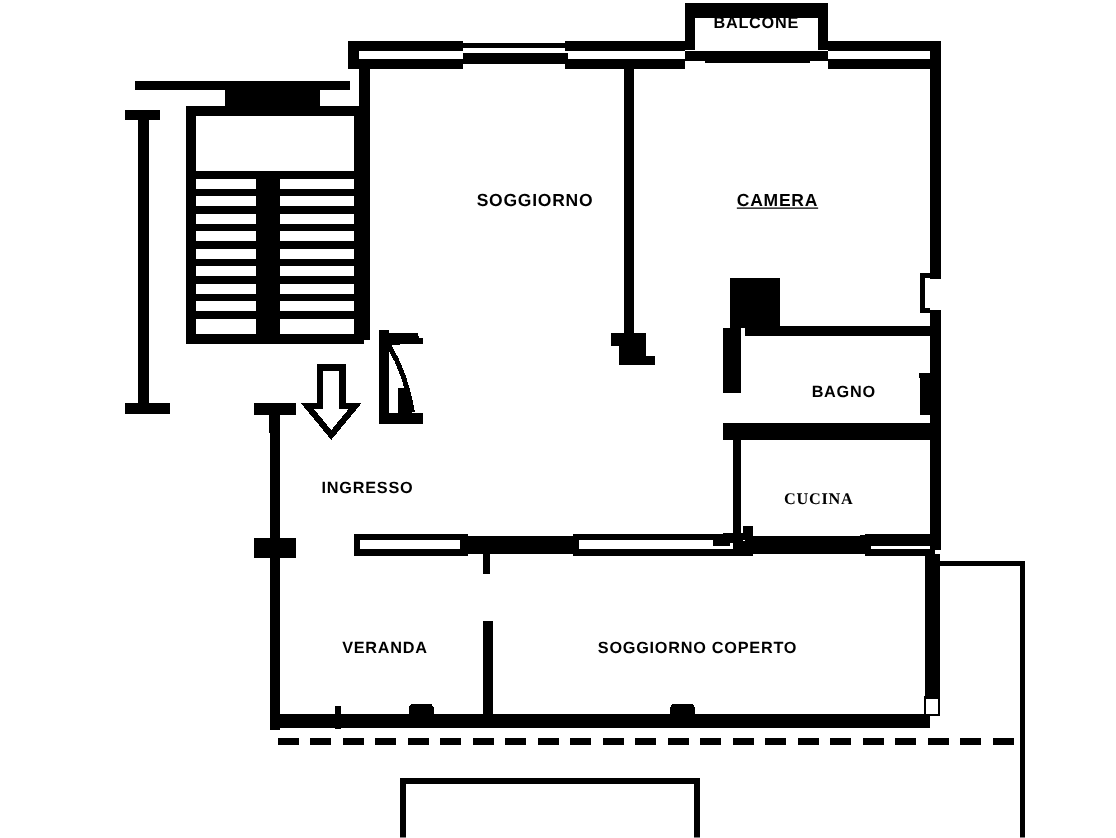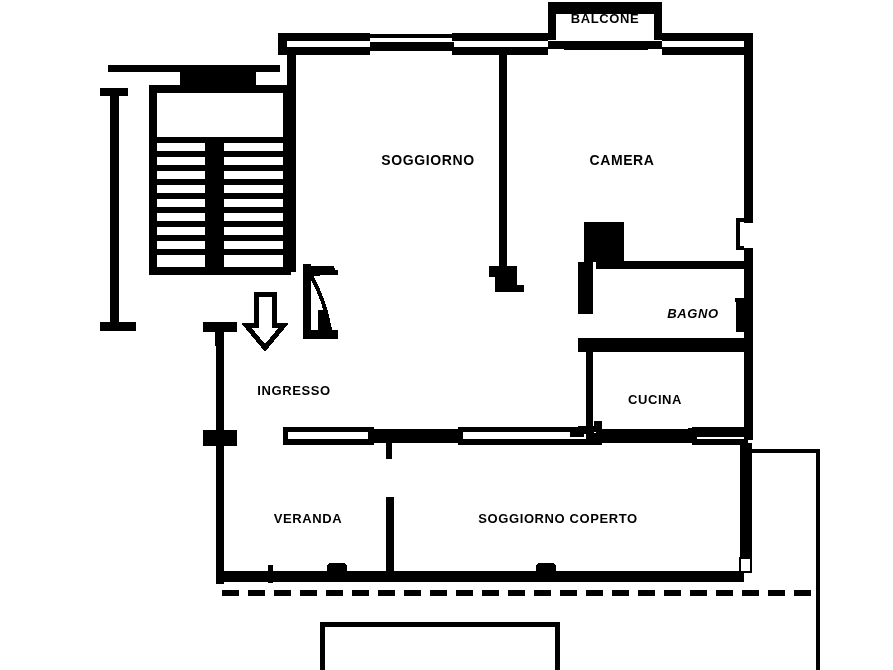--- a/index.html
+++ b/index.html
@@ -224,27 +224,27 @@
 
       <g>
         <path d="M256,294 L274,294 L274,325 L284,325 L265,348 L246,325 L256,325 Z" fill="#ffffff" stroke="#000000" stroke-width="5" stroke-linejoin="miter"></path>
       </g>
 
     </g>
   </svg>
 
   <div class="room-label" style="left:428px;top:160px;font-size:14px;">SOGGIORNO</div>
 
-  <div class="room-label" style="left:622px;top:160px;font-size:14px;">CAMERA</div>
+  <div class="room-label" style="left:622px;top:160px;font-size:14px;text-decoration:underline;">CAMERA</div>
 
   <div class="room-label" style="left:605px;top:18px;font-size:13px;">BALCONE</div>
 
-  <div class="room-label" style="left:693px;top:313px;font-size:13px;font-style:italic;">BAGNO</div>
-
-  <div class="room-label" style="left:655px;top:399px;font-size:13px;">CUCINA</div>
+  <div class="room-label" style="left:675px;top:313px;font-size:13px;">BAGNO</div>
+
+  <div class="room-label" style="left:655px;top:399px;font-size:13px;font-family:Liberation Serif, serif;">CUCINA</div>
 
   <div class="room-label" style="left:294px;top:390px;font-size:13px;">INGRESSO</div>
 
   <div class="room-label" style="left:308px;top:518px;font-size:13px;">VERANDA</div>
 
   <div class="room-label" style="left:558px;top:518px;font-size:13px;">SOGGIORNO COPERTO</div>
 
 </div>
 
 </body></html>

